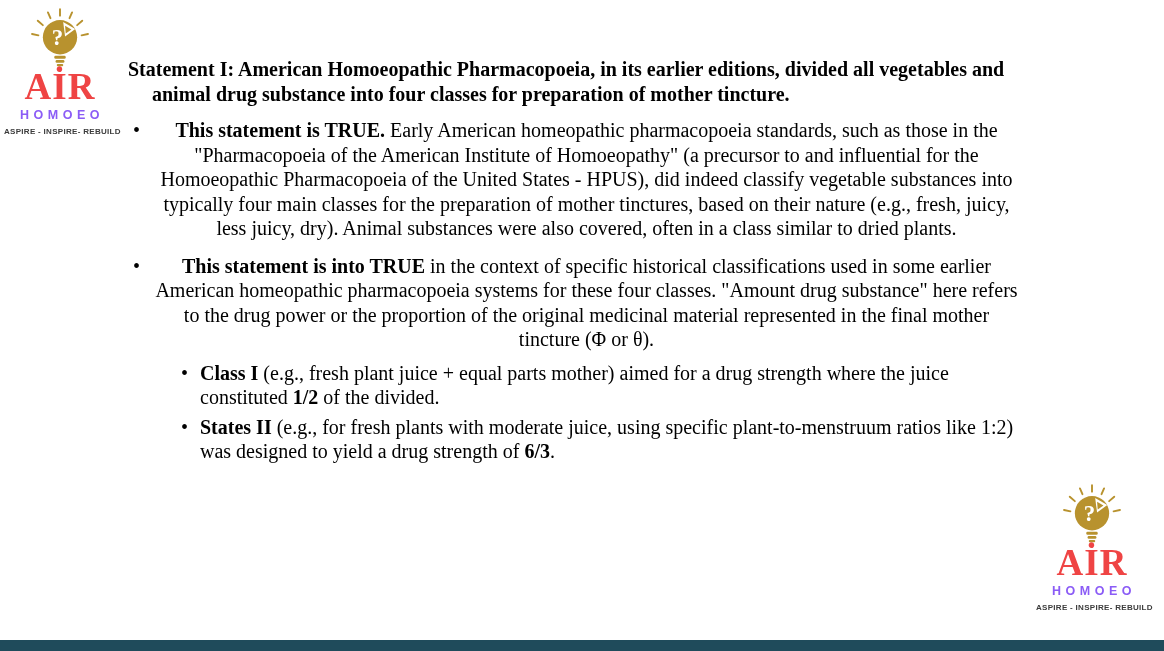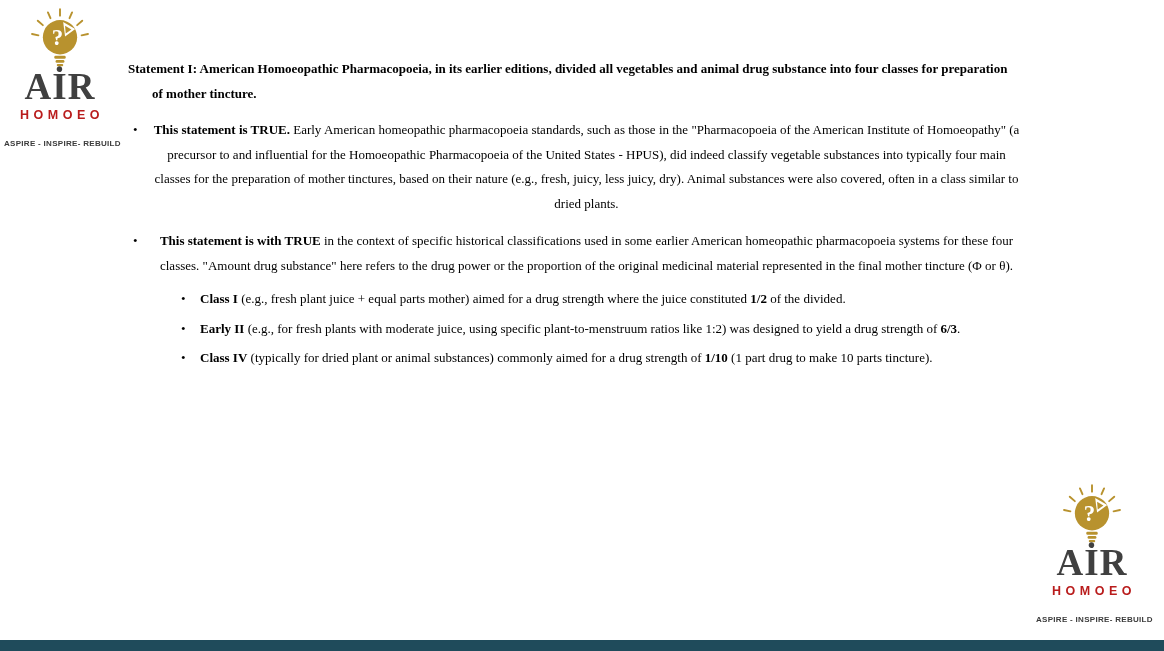--- a/index.html
+++ b/index.html
@@ -10,48 +10,48 @@
   .logo { position: absolute; width: 112px; text-align: center; }
   .logo.top-left { left: 4px; top: 8px; }
   .logo.bottom-right { left: 1036px; top: 484px; }
   .logo .bulb { display: block; margin: 0 auto; }
   .logo .brand {
     font-family: "Liberation Serif", serif;
     font-weight: bold;
     font-size: 37px;
     line-height: 36px;
     letter-spacing: 1px;
-    color: #404040;
+    color: #ef4444;
   }
   .logo .sub {
     font-family: "Liberation Sans", sans-serif;
     font-weight: bold;
     font-size: 12.5px;
     letter-spacing: 4.5px;
-    color: #b91c1c;
+    color: #8b5cf6;
     margin-top: 3px;
     text-indent: 4px;
   }
   .logo .tagline {
     font-family: "Liberation Sans", sans-serif;
     font-weight: bold;
     font-size: 8px;
     letter-spacing: 0.3px;
     color: #3b3b3b;
-    margin-top: 17px;
+    margin-top: 5px;
     white-space: nowrap;
   }
 
   
   .content {
     position: absolute;
     left: 128px;
     top: 57px;
     width: 893px;
-    font-size: 13px;
+    font-size: 20px;
     line-height: 24.5px;
   }
   .stmt-heading {
     font-weight: bold;
     padding-left: 24px;
     text-indent: -24px;
     margin-bottom: 12px;
   }
   .li { position: relative; padding-left: 24px; }
   .li::before { content: "\2022"; position: absolute; left: 5px; top: 0; }
@@ -101,35 +101,32 @@
 <div class="content">
 
   <div class="stmt-heading">Statement I: American Homoeopathic Pharmacopoeia, in its earlier editions, divided all vegetables and animal drug substance into four classes for preparation of mother tincture.</div>
 
   <div class="li para">
     <span class="b">This statement is TRUE.</span><span> Early American homeopathic pharmacopoeia standards, such as those in the "Pharmacopoeia of the American Institute of Homoeopathy" (a precursor to and influential for the Homoeopathic Pharmacopoeia of the United States - HPUS), did indeed classify vegetable substances into typically four main classes for the preparation of mother tinctures, based on their nature (e.g., fresh, juicy, less juicy, dry). Animal substances were also covered, often in a class similar to dried plants.</span>
   </div>
 
 
   <div class="li para tight">
-    <span class="b">This statement is with TRUE</span><span> in the context of specific historical classifications used in some earlier American homeopathic pharmacopoeia systems for these four classes. "Amount drug substance" here refers to the drug power or the proportion of the original medicinal material represented in the final mother tincture (Φ or θ).</span>
+    <span class="b">This statement is into TRUE</span><span> in the context of specific historical classifications used in some earlier American homeopathic pharmacopoeia systems for these four classes. "Amount drug substance" here refers to the drug power or the proportion of the original medicinal material represented in the final mother tincture (Φ or θ).</span>
   </div>
 
   <div class="sub-li">
     <span class="b">Class I</span><span> (e.g., fresh plant juice + equal parts mother) aimed for a drug strength where the juice constituted </span><span class="b">1/2</span><span> of the divided.</span>
   </div>
 
   <div class="sub-li">
-    <span class="b">Early II</span><span> (e.g., for fresh plants with moderate juice, using specific plant-to-menstruum ratios like 1:2) was designed to yield a drug strength of </span><span class="b">6/3</span><span>.</span>
+    <span class="b">States II</span><span> (e.g., for fresh plants with moderate juice, using specific plant-to-menstruum ratios like 1:2) was designed to yield a drug strength of </span><span class="b">6/3</span><span>.</span>
   </div>
 
 
-  <div class="sub-li">
-    <span class="b">Class IV</span><span> (typically for dried plant or animal substances) commonly aimed for a drug strength of </span><span class="b">1/10</span><span> (1 part drug to make 10 parts tincture).</span>
-  </div>
 
 </div>
 
 <div class="logo bottom-right">
   <svg class="bulb" viewBox="0 0 100 96" width="64" height="61">
     <g stroke="#B8922E" stroke-width="3" stroke-linecap="round">
       <line x1="50" y1="2" x2="50" y2="12"></line>
       <line x1="31" y1="7" x2="35" y2="16"></line>
       <line x1="69" y1="7" x2="65" y2="16"></line>
       <line x1="15" y1="20" x2="23" y2="27"></line>

